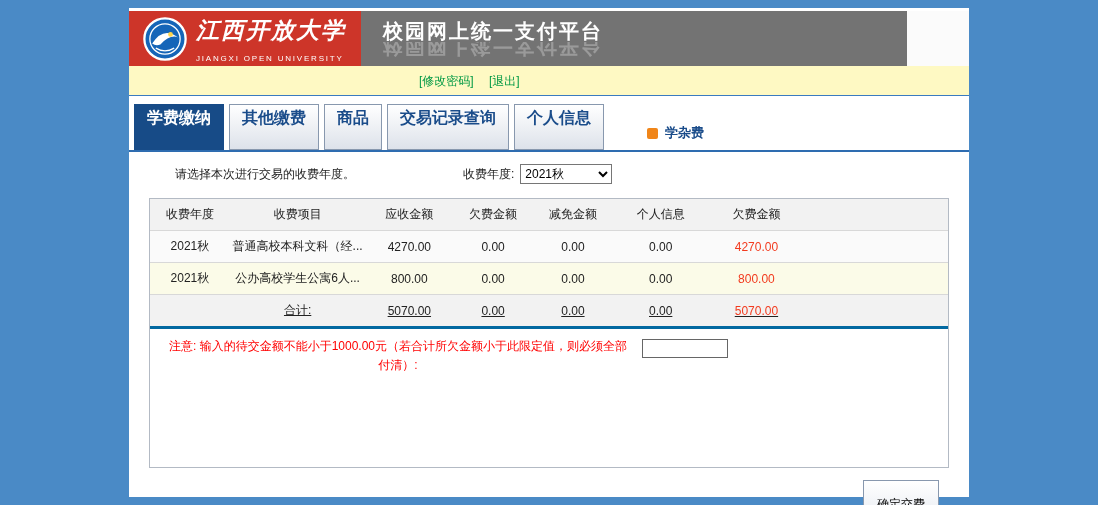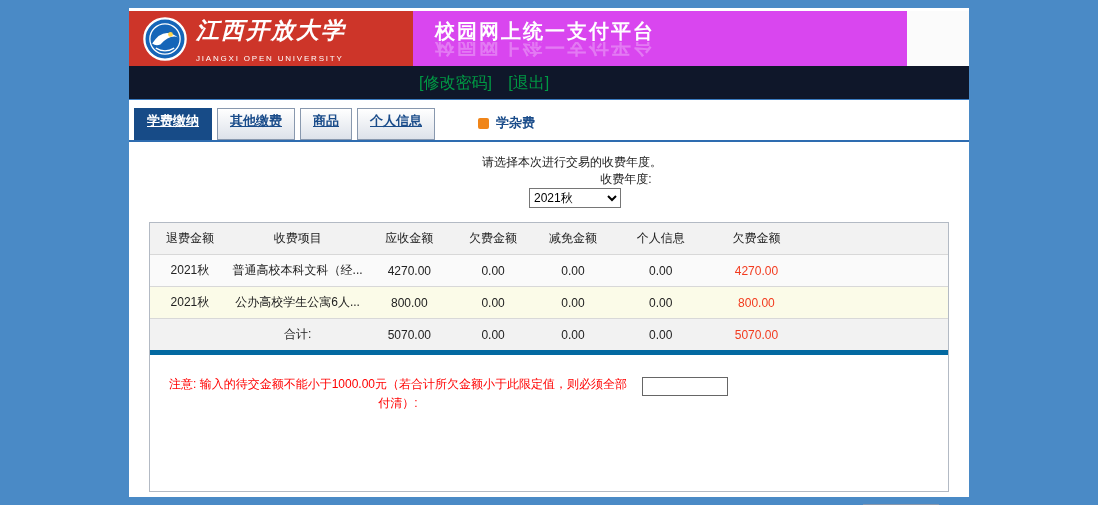--- a/index.html
+++ b/index.html
@@ -12,78 +12,78 @@
   .page {
     width:840px; height:489px;
     margin:8px auto 0;
     background:#ffffff;
     padding-top:3px;
   }
 
   
   .hdr { display:flex; height:55px; }
   .hdr-red {
-    background:#cd3529; width:284px;
+    background:#cd3529; width:232px;
     display:flex; align-items:center;
     padding-left:14px; gap:9px; flex:0 0 auto;
   }
   .logo { width:44px; height:44px; flex:0 0 auto; }
   .brand-cn {
     color:#fff; font-size:23px; font-weight:bold; letter-spacing:2px;
     font-family:"Liberation Serif","DejaVu Serif",serif; font-style:italic;
     white-space:nowrap;
   }
   .brand-en { color:#fff; font-size:8px; letter-spacing:1.8px; margin-top:8px; white-space:nowrap; }
-  .hdr-blue { background:#d946ef; flex:1; padding:7px 7px 0 22px; overflow:hidden; }
+  .hdr-blue { background:#737373; flex:1; padding:7px 7px 0 22px; overflow:hidden; }
   .ptitle { color:#fff; font-size:20px; font-weight:bold; letter-spacing:2px; white-space:nowrap; }
   .ptitle-reflect {
     color:#fff; opacity:.28; font-size:20px; font-weight:bold; letter-spacing:2px;
     transform:scaleY(-1); margin-top:-3px; height:18px; overflow:hidden; white-space:nowrap;
   }
   .hdr-white { width:62px; background:#fbfbfb; flex:0 0 auto; }
 
   
-  .toplinks { padding:7px 0 5px 290px; font-size:16px; background:#0f172a; }
+  .toplinks { padding:7px 0 5px 290px; font-size:12px; background:#fef9c3; }
   .glink { color:#009944; text-decoration:none; margin-right:12px; }
   .rule { height:1px; background:#3a7bc0; }
 
   
   .tabs {
     display:flex; align-items:flex-end; gap:5px;
     padding:8px 0 0 5px;
     border-bottom:2px solid #2e6cb0;
   }
   .tab {
-    font-size:13px; font-weight:bold; color:#1a4c8a;
+    font-size:16px; font-weight:bold; color:#1a4c8a;
     background:linear-gradient(#ffffff,#dde2ea);
     border:1px solid #8898ae;
-    padding:3px 12px 9px; cursor:pointer; white-space:nowrap;text-decoration:underline;
+    padding:3px 12px 20px; cursor:pointer; white-space:nowrap;
   }
   .tab.active { background:#174b87; color:#fff; border-color:#174b87; }
   .section-flag { display:flex; align-items:center; margin-left:38px; padding-bottom:8px; }
   .orange-ico { width:11px; height:11px; background:#f08519; border-radius:2px; margin-right:7px; }
   .section-label { font-size:13px; font-weight:bold; color:#1a4c8a; }
 
   
-  .year-row { display:flex; align-items:center; padding:12px 0 0 46px; font-size:12px; color:#222;flex-direction:column; }
+  .year-row { display:flex; align-items:center; padding:12px 0 0 46px; font-size:12px; color:#222; }
   .ylabel { margin-left:108px; }
   .year-select { margin-left:6px; width:92px; height:20px; font-size:12px; border:1px solid #767676; background:#fff; }
 
   
   .panel { margin:14px 20px 0; border:1px solid #b3bac4; height:270px; background:#fff; overflow:hidden; }
   table.fees { width:100%; border-collapse:collapse; table-layout:fixed; font-size:12px; color:#222; }
   th, td { padding:7px 2px; text-align:center; white-space:nowrap; overflow:hidden; font-weight:normal; }
   thead tr { background:#f2f2f2; }
   tbody tr { border-top:1px solid #d8d8d8; }
   tr.row-a { background:#fafafa; }
   tr.row-b { background:#fbfbe8; }
-  tr.total { background:#f2f2f2; }
+  tr.total { background:#f2f2f2;text-decoration:underline; }
   td.red { color:#f23a1e; }
 
-  .note-row { display:flex; align-items:flex-start; border-top:5px solid #0369a1; padding:20px 8px 6px 14px; }
+  .note-row { display:flex; align-items:flex-start; border-top:3px solid #0369a1; padding:8px 8px 6px 14px; }
   .warning { color:#ff0000; font-size:12px; width:468px; text-align:center; line-height:1.6; }
   .pay-label { font-size:12px; margin-left:20px; margin-top:4px; white-space:nowrap; color:#222; }
   .pay-input { margin-left:10px; margin-top:2px; width:86px; height:19px; border:1px solid #666; background:#fff; }
 
   
   .footer-row { text-align:right; padding:12px 30px 0 0; }
   .submit {
     font-size:12px; padding:15px 13px; color:#000;
     background:linear-gradient(#ffffff,#e4e8ef);
     border:1px solid #8898ae; cursor:pointer;
@@ -120,20 +120,21 @@
   <div class="toplinks">
     <a href="#" class="glink">[修改密码]</a>
     <a href="#" class="glink">[退出]</a>
   </div>
   <div class="rule"></div>
 
   <nav class="tabs">
     <div class="tab active">学费缴纳</div>
     <div class="tab">其他缴费</div>
     <div class="tab">商品</div>
+    <div class="tab">交易记录查询</div>
     <div class="tab">个人信息</div>
     <div class="section-flag">
       <span class="orange-ico"></span>
       <span class="section-label">学杂费</span>
     </div>
   </nav>
 
   <div class="year-row">
     <span class="hint">请选择本次进行交易的收费年度。</span>
     <span class="ylabel">收费年度:</span>
@@ -149,21 +150,21 @@
           <col style="width:17%">
           <col style="width:11%">
           <col style="width:10%">
         <col style="width:10%">
           <col style="width:12%">
           <col style="width:12%">
           <col style="width:18%">
       </colgroup>
       <thead>
         <tr>
-          <th>退费金额</th>
+          <th>收费年度</th>
           <th>收费项目</th>
           <th>应收金额</th>
           <th>欠费金额</th>
           <th>减免金额</th>
           <th>个人信息</th>
           <th>欠费金额</th>
           <th></th>
         </tr>
       </thead>
       <tbody>

